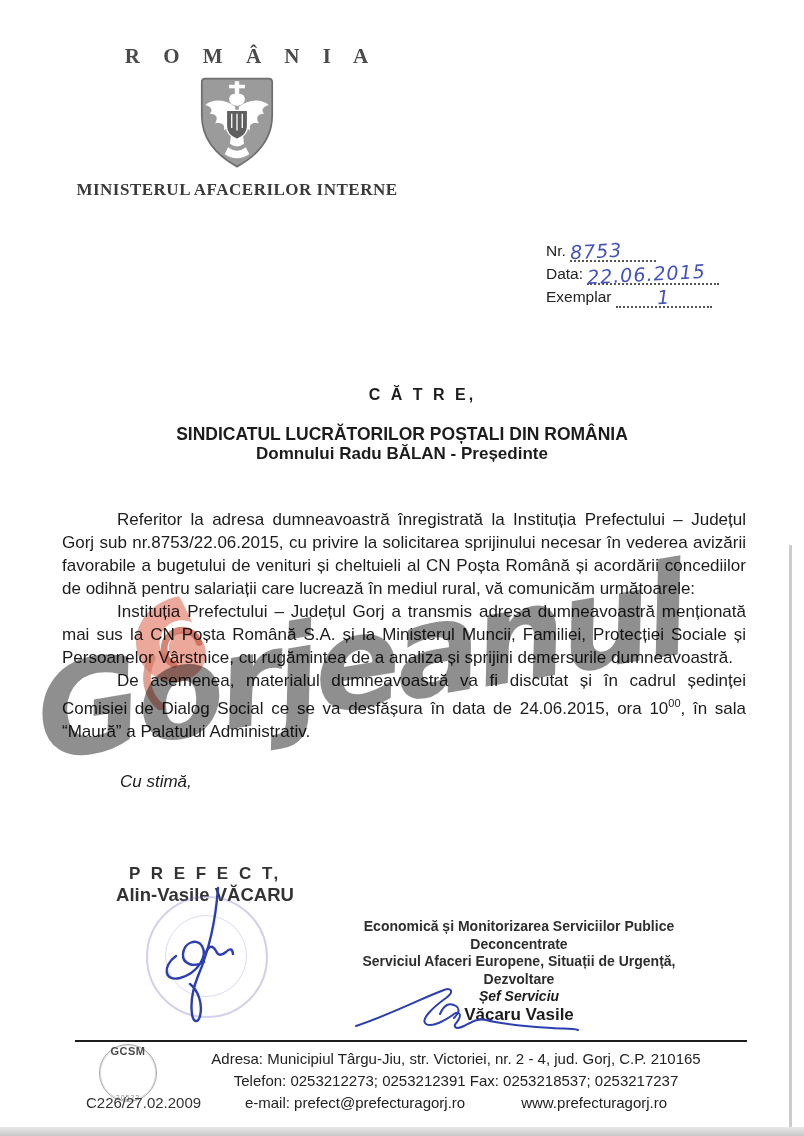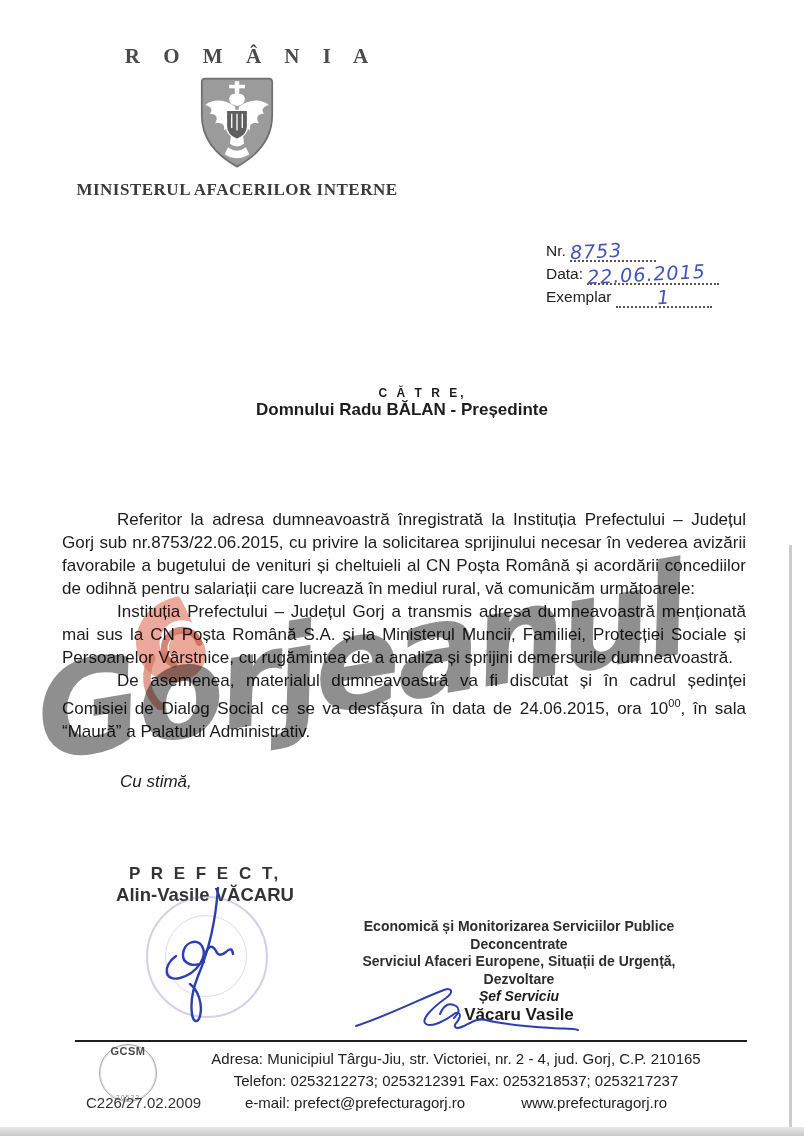--- a/index.html
+++ b/index.html
@@ -19,21 +19,21 @@
   
   .regblock { position:absolute; left:546px; top:238px; font-size:15.5px; color:#222; }
   .regrow { margin-bottom:3px; height:20px; white-space:nowrap; }
   .dotline { display:inline-block; border-bottom:2px dotted #555; vertical-align:baseline; }
   .dl-nr { width:86px; } .dl-data { width:132px; text-align:left; } .dl-ex { width:96px; text-align:center; }
   .hand { font-family:"DejaVu Sans", cursive; font-style:italic; font-size:19px;
     color:#4353b8; position:relative; top:2px; display:inline-block; transform:rotate(-3deg); letter-spacing:1px; }
 
   
   .catre { position:absolute; left:0; top:386px; width:804px; text-align:center; }
-  .catre-sal { font-size:12px; font-weight:bold; letter-spacing:3px;padding-left:41px; }
+  .catre-sal { font-size:16px; font-weight:bold; letter-spacing:3px;padding-left:41px; }
   .catre-org { margin-top:21px; font-size:17.5px; font-weight:bold; line-height:19px; }
   .catre-branch { font-size:17.5px; font-weight:bold; line-height:19px; }
   .catre-person { font-size:17px; font-weight:bold; line-height:19px; }
 
   
   .bodytext { position:absolute; left:62px; top:508px; width:684px;
     font-size:17px; line-height:23px; text-align:justify; z-index:1; }
   .bodytext p { margin:0; text-indent:55px; }
   .bodytext sup { font-size:11px; }
   .closing { position:absolute; left:120px; top:772px; font-size:17px; font-style:italic; z-index:1; }
@@ -119,20 +119,21 @@
       <span class="dotline dl-data"><span class="hand">22.06.2015</span></span>
     </div>
     <div class="regrow">
       <span>Exemplar</span>
       <span class="dotline dl-ex"><span class="hand">1</span></span>
     </div>
   </div>
 
   <div class="catre">
     <div class="catre-sal">C Ă T R E,</div>
+    <div class="catre-org">SINDICATUL LUCRĂTORILOR POȘTALI DIN ROMÂNIA</div>
     <div class="catre-person">Domnului Radu BĂLAN - Președinte</div>
   </div>
 
   <div class="bodytext">
     <p>Referitor la adresa dumneavoastră înregistrată la Instituția Prefectului – Județul Gorj sub nr.8753/22.06.2015, cu privire la solicitarea sprijinului necesar în vederea avizării favorabile a bugetului de venituri și cheltuieli al CN Poșta Română și acordării concediilor de odihnă pentru salariații care lucrează în mediul rural, vă comunicăm următoarele:</p>
     <p>Instituția Prefectului – Județul Gorj a transmis adresa dumneavoastră menționată mai sus la CN Poșta Română S.A. și la Ministerul Muncii, Familiei, Protecției Sociale și Persoanelor Vârstnice, cu rugămintea de a analiza și sprijini demersurile dumneavoastră.</p>
     <p><span>De asemenea, materialul dumneavoastră va fi discutat și în cadrul ședinței Comisiei de Dialog Social ce se va desfășura în data de 24.06.2015, ora 10</span><sup>00</sup><span>, în sala “Maură” a Palatului Administrativ.</span></p>
   </div>
   <div class="closing">Cu stimă,</div>
 

